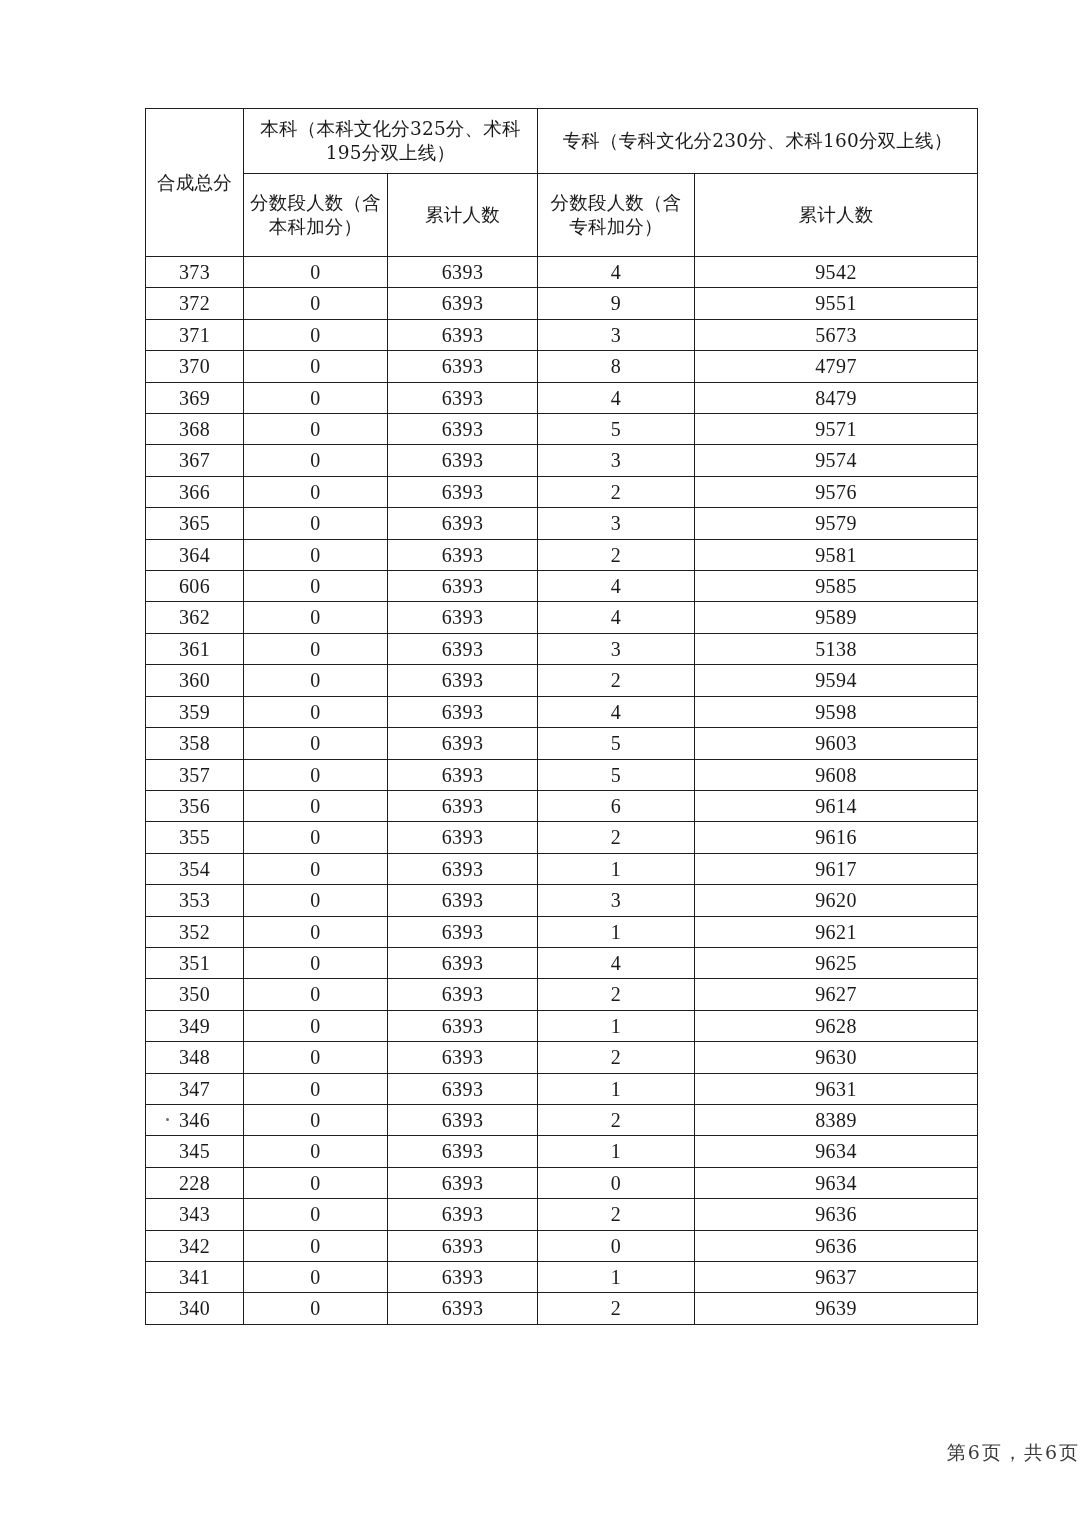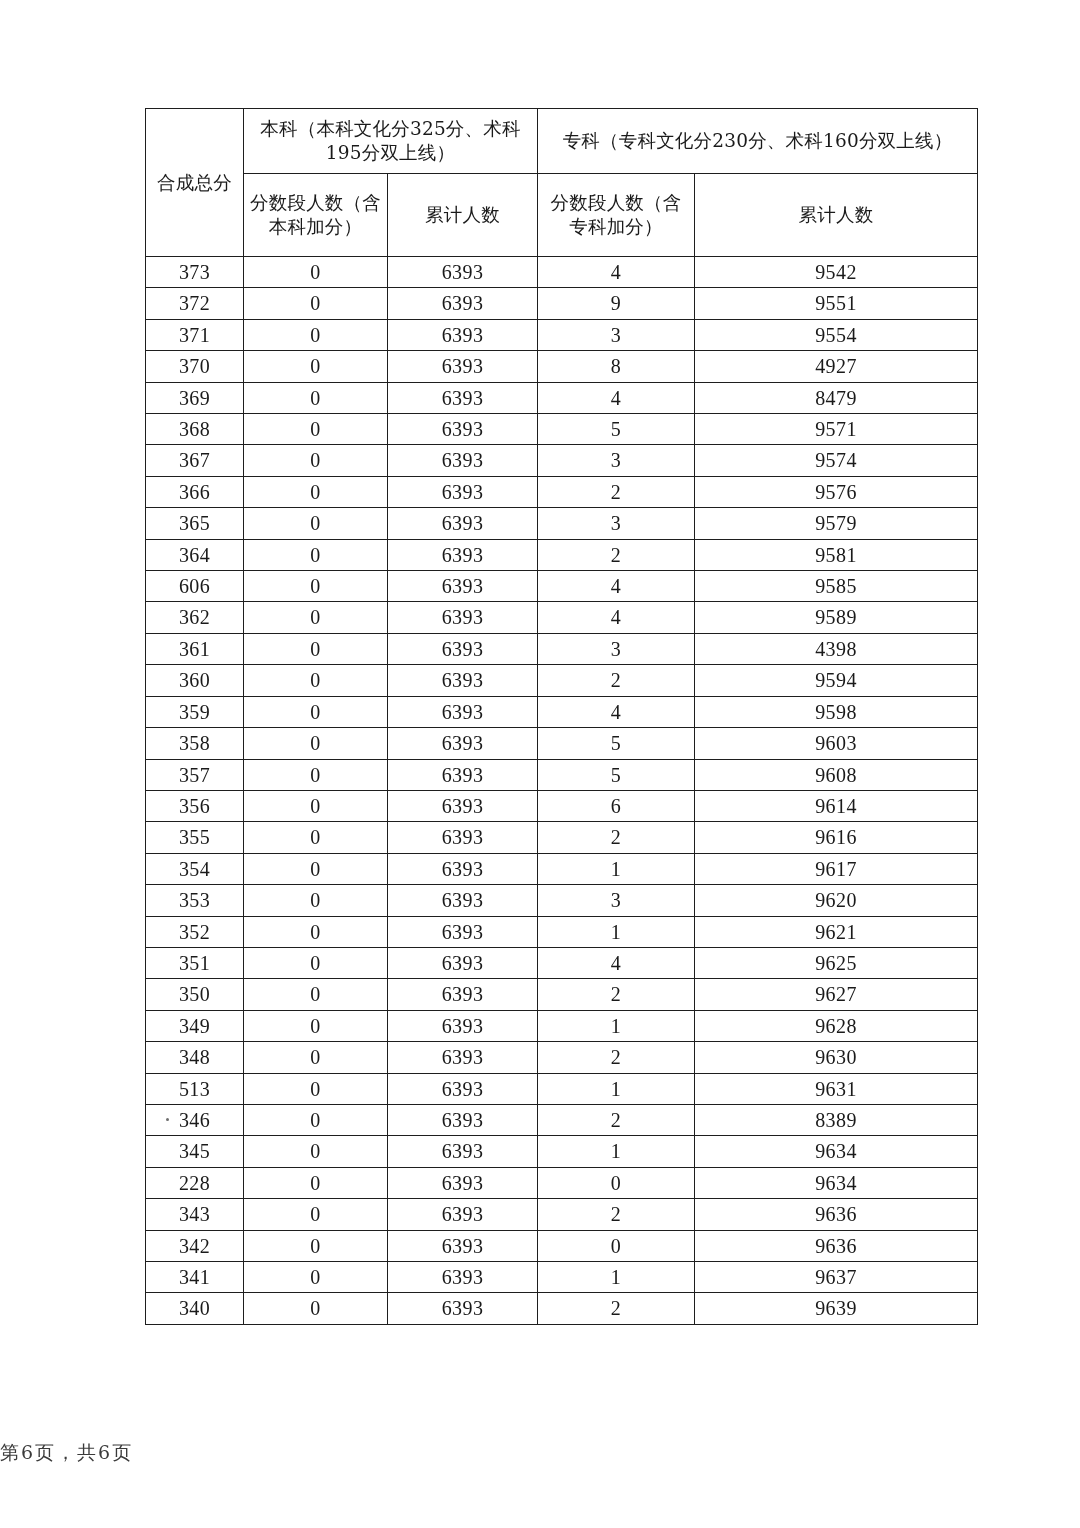--- a/index.html
+++ b/index.html
@@ -88,21 +88,21 @@
     background: #6d6d6d;
     border-radius: 50%;
   }
 
   
   #page-footer {
     position: absolute;
     left: 0;
     top: 1440px;
     width: 1080px;
-    text-align: left;
+    text-align: right;
     font-family: "DejaVu Serif", "Liberation Serif", serif;
     font-size: 19px;
     letter-spacing: 2px;
     color: #3a3a3a;
   }
 </style>
 </head>
 <body>
 
 <div id="page">
@@ -141,28 +141,28 @@
           <td>0</td>
           <td>6393</td>
           <td>9</td>
           <td>9551</td>
         </tr>
         <tr>
           <td>371</td>
           <td>0</td>
           <td>6393</td>
           <td>3</td>
-          <td>9554</td>
+          <td>5673</td>
         </tr>
         <tr>
           <td>370</td>
           <td>0</td>
           <td>6393</td>
           <td>8</td>
-          <td>4927</td>
+          <td>4797</td>
         </tr>
         <tr>
           <td>369</td>
           <td>0</td>
           <td>6393</td>
           <td>4</td>
           <td>8479</td>
         </tr>
         <tr>
           <td>368</td>
@@ -211,21 +211,21 @@
           <td>0</td>
           <td>6393</td>
           <td>4</td>
           <td>9589</td>
         </tr>
         <tr>
           <td>361</td>
           <td>0</td>
           <td>6393</td>
           <td>3</td>
-          <td>4398</td>
+          <td>5138</td>
         </tr>
         <tr>
           <td>360</td>
           <td>0</td>
           <td>6393</td>
           <td>2</td>
           <td>9594</td>
         </tr>
         <tr>
           <td>359</td>
@@ -305,21 +305,21 @@
           <td>9628</td>
         </tr>
         <tr>
           <td>348</td>
           <td>0</td>
           <td>6393</td>
           <td>2</td>
           <td>9630</td>
         </tr>
         <tr>
-          <td>513</td>
+          <td>347</td>
           <td>0</td>
           <td>6393</td>
           <td>1</td>
           <td>9631</td>
         </tr>
         <tr>
           <td class="has-speck">346</td>
           <td>0</td>
           <td>6393</td>
           <td>2</td>

